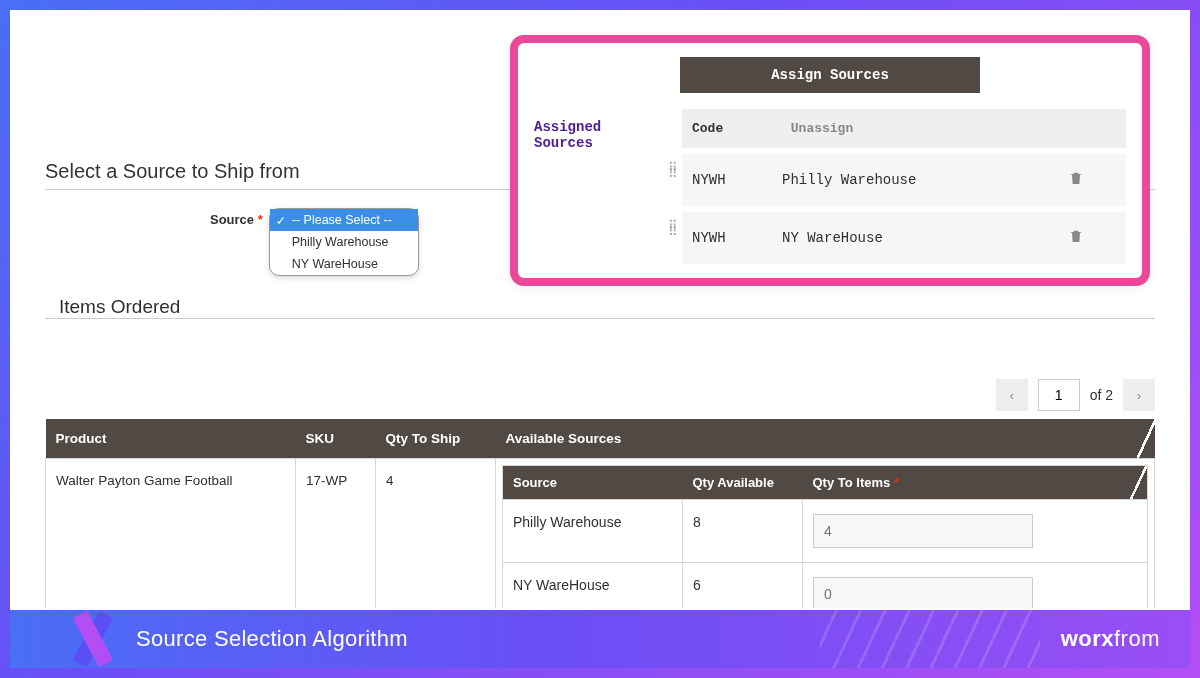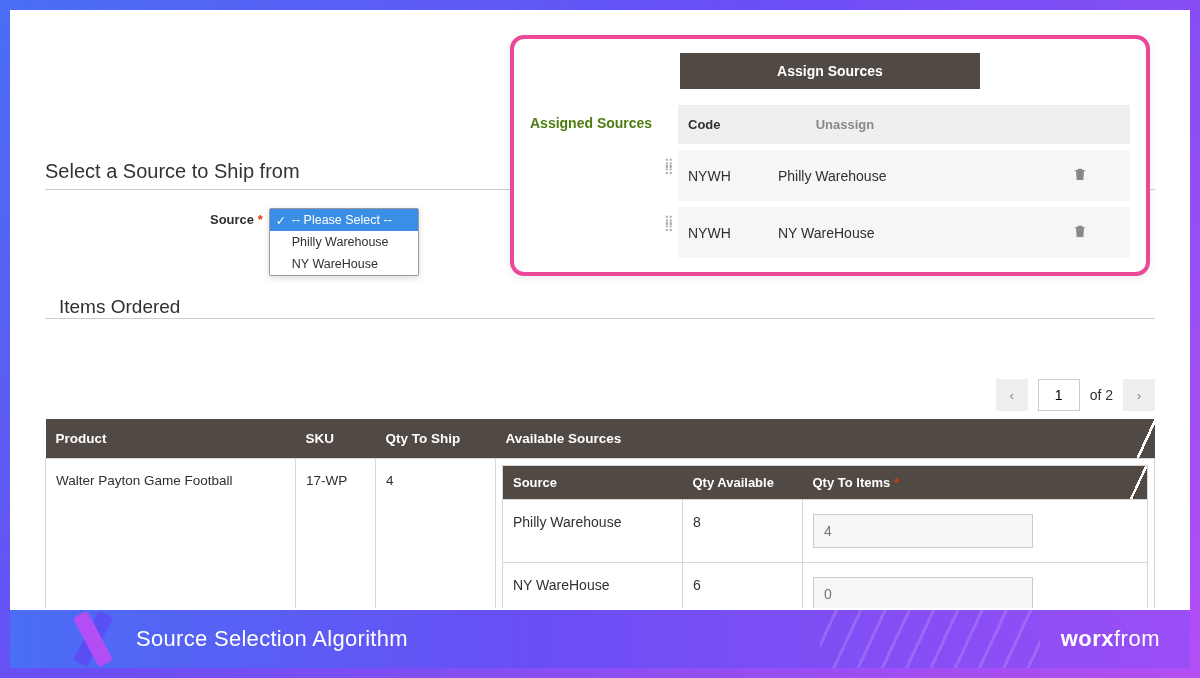--- a/index.html
+++ b/index.html
@@ -6,35 +6,35 @@
 body { font-family: -apple-system, BlinkMacSystemFont, "Segoe UI", Arial, sans-serif; background: #fff; color: #303030; width: 1200px; height: 678px; position: relative; overflow: hidden; }
 .frame { position: absolute; inset: 0; border: 10px solid; border-image: linear-gradient(135deg, #4a6ef5 0%, #6a4ef5 40%, #b34ef5 100%) 1; background: #fff; }
 .content { position: absolute; top: 10px; left: 10px; right: 10px; bottom: 60px; padding: 20px 25px; overflow: hidden; }
 
 .section-title { font-size: 20px; font-weight: 400; color: #333; margin-bottom: 6px; }
 .hr { border: 0; border-bottom: 1px solid #ccc; margin-bottom: 18px; }
 
 .source-row { display: flex; align-items: flex-start; margin-left: 165px; margin-bottom: 20px; margin-top: 8px; }
 .source-label { font-size: 13px; font-weight: 600; margin-right: 6px; padding-top: 4px; }
 .req { color: #e0350f; }
-.dropdown { border: 1px solid #999; border-radius: 2px; width: 150px; font-size: 12.5px; background: #fff; box-shadow: 0 2px 6px rgba(0,0,0,.15); }
+.dropdown { border: 1px solid #999; border-radius: 10px; width: 150px; font-size: 12.5px; background: #fff; box-shadow: 0 2px 6px rgba(0,0,0,.15); }
 .dd-option { padding: 4px 8px 4px 22px; position: relative; cursor: pointer; }
 .dd-option.selected { background: #3a8ee6; color: #fff; }
 .dd-option.selected::before { content: "✓"; position: absolute; left: 6px; }
 
 .items-title-wrap { margin-top: 6px; }
 .items-title { font-size: 19px; font-weight: 400; margin-left: 14px; }
 
 
-.panel { position: absolute; top: 15px; right: 30px; width: 640px; border: 4px solid #ec4899; border-radius: 14px; background: #fff; padding: 14px 16px 14px 16px; box-shadow: 0 2px 10px rgba(0,0,0,.08); }
+.panel { position: absolute; top: 15px; right: 30px; width: 640px; border: 8px solid #ec4899; border-radius: 14px; background: #fff; padding: 14px 16px 14px 16px; box-shadow: 0 2px 10px rgba(0,0,0,.08); font-family: Liberation Mono, monospace; }
 .panel-header { background: #514943; color: #fff; font-size: 14px; font-weight: 600; text-align: center; padding: 10px; width: 300px; margin: 0 auto 16px; }
 .panel-body { display: flex; gap: 18px; }
-.panel-left { flex: 0 0 130px; font-size: 14px; font-weight: 600; color: #4d7c0f; padding-top: 10px; }
+.panel-left { flex: 0 0 130px; font-size: 14px; font-weight: 600; color: #4c1d95; padding-top: 10px; }
 .panel-table { flex: 1; }
-.pt-head { display: flex; background: #f0efed; padding: 12px 10px; font-size: 13px; font-weight: 600; gap: 27px; }
+.pt-head { display: flex; background: #f0efed; padding: 12px 10px; font-size: 13px; font-weight: 600; }
 .pt-head .c1 { flex: 0 0 90px; }
 .pt-head .c2 { flex: 1; }
 .pt-head .c3 { flex: 0 0 80px; color: #888; text-align: center; }
 .pt-row { display: flex; align-items: center; background: #f7f6f5; padding: 16px 10px; font-size: 14px; margin-top: 6px; position: relative; }
 .pt-row .grip { position: absolute; left: -14px; top: 12px; color: #aaa; font-size: 13px; letter-spacing: -2px; line-height: 6px; }
 .pt-row .c1 { flex: 0 0 90px; }
 .pt-row .c2 { flex: 1; }
 .pt-row .c3 { flex: 0 0 80px; text-align: center; }
 .trash { cursor: pointer; display: inline-block; }
 

